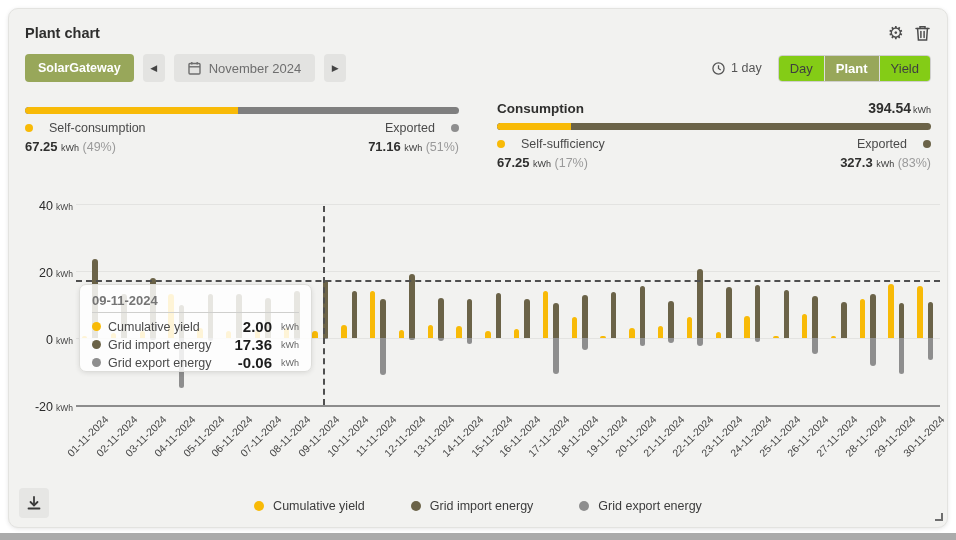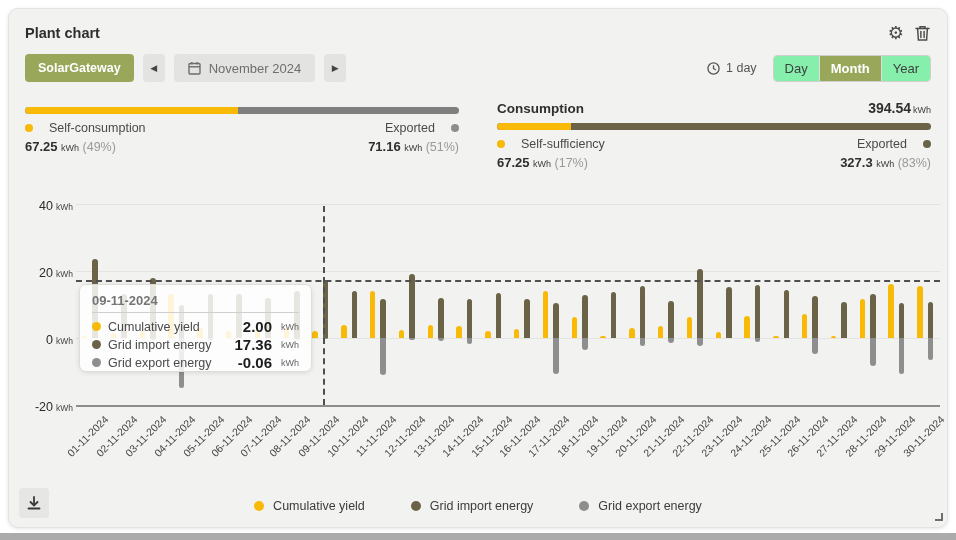--- a/index.html
+++ b/index.html
@@ -30,21 +30,21 @@
   }
   .gray-btn {
     background:#e3e3e1; border:none; border-radius:4px; height:28px; cursor:pointer;
     display:flex; align-items:center; gap:8px; color:#6e6e6e; font-size:13px; font-family:inherit;justify-content:flex-end;
   }
   .nav-btn { width:22px; justify-content:center; color:#444; font-size:9px; padding:0; }
   .date-btn { padding:0 14px; }
   .interval { display:flex; align-items:center; gap:6px; color:#555; font-size:12.5px; }
   .seg { display:flex; background:#fff; border:1px solid #cfcfcd; border-radius:4px; overflow:hidden; height:27px; }
   .seg button {
-    border:none; background:#86efac; padding:0 11px; font-size:13px; color:#3f3f3f; cursor:pointer;
+    border:none; background:#84cc16; padding:0 11px; font-size:13px; color:#3f3f3f; cursor:pointer;
     font-family:inherit; border-left:1px solid #dedede;
   }
   .seg button:first-child { border-left:none; }
   .seg button.sel { color:#fff; font-weight:bold; }
 
   
   .summary { display:flex; gap:38px; padding:18px 16px 0 16px; }
   .sum-col { flex:1; }
   .sum-head { display:flex; justify-content:space-between; align-items:baseline; }
   .sum-title { font-size:13.5px; font-weight:bold; color:#2f2f2e; }
@@ -144,22 +144,22 @@
     <div class="tb-right">
       <div class="interval">
         <svg width="13" height="13" viewBox="0 0 14 14" fill="none" stroke="#555" stroke-width="1.4">
           <circle cx="7" cy="7" r="6"></circle>
             <path d="M7 3.6V7l2.4 1.6"></path>
         </svg>
         <span>1 day</span>
       </div>
       <div class="seg" id="view-switcher">
           <button>Day</button>
-          <button class="sel" style="background-color: rgb(152, 167, 90);">Month</button>
-          <button>Year</button>
+          <button class="sel" style="background-color: rgb(152, 167, 90);">Plant</button>
+          <button>Yield</button>
         </div>
     </div>
   </div>
 
   <div class="summary">
     <div class="sum-col">
       <div class="pbar" id="yield-bar" style="background-color: rgb(127, 127, 127);">
           <div class="pbar-fill" style="background-color: rgb(248, 186, 7); width: 49%;"></div>
         </div>
       <div class="sum-labels">

